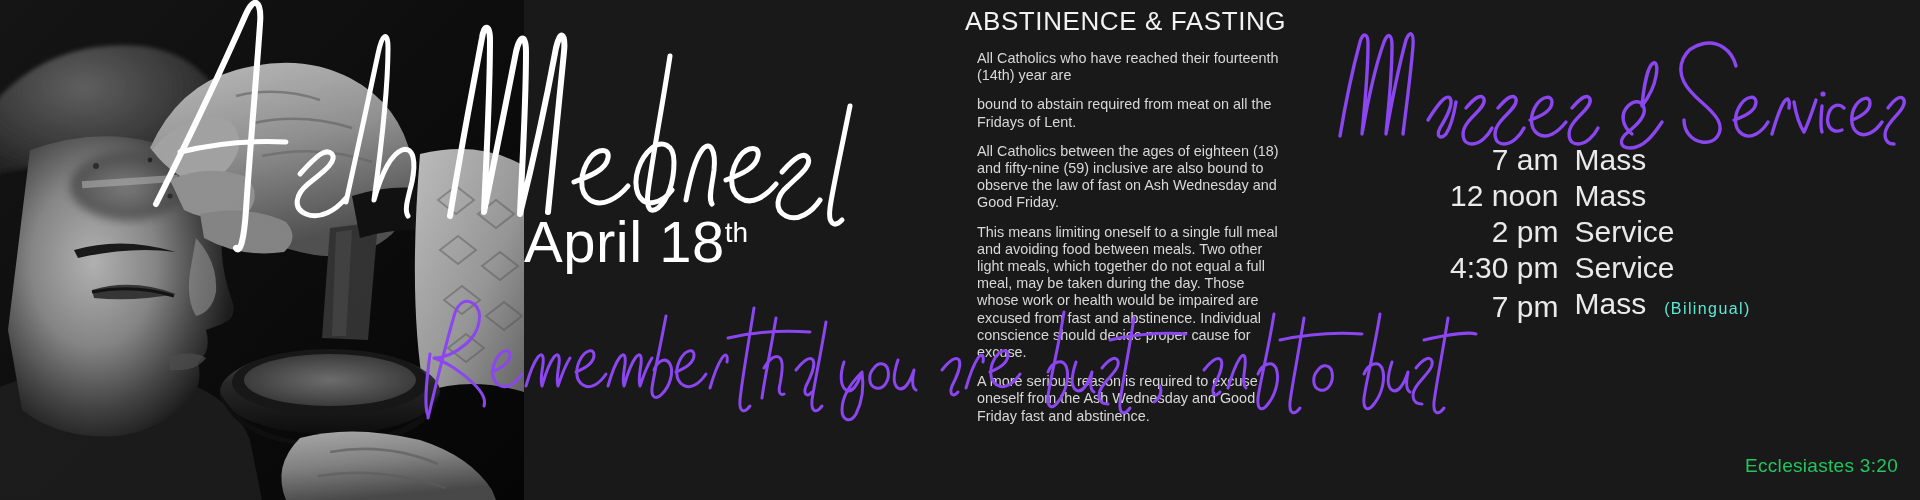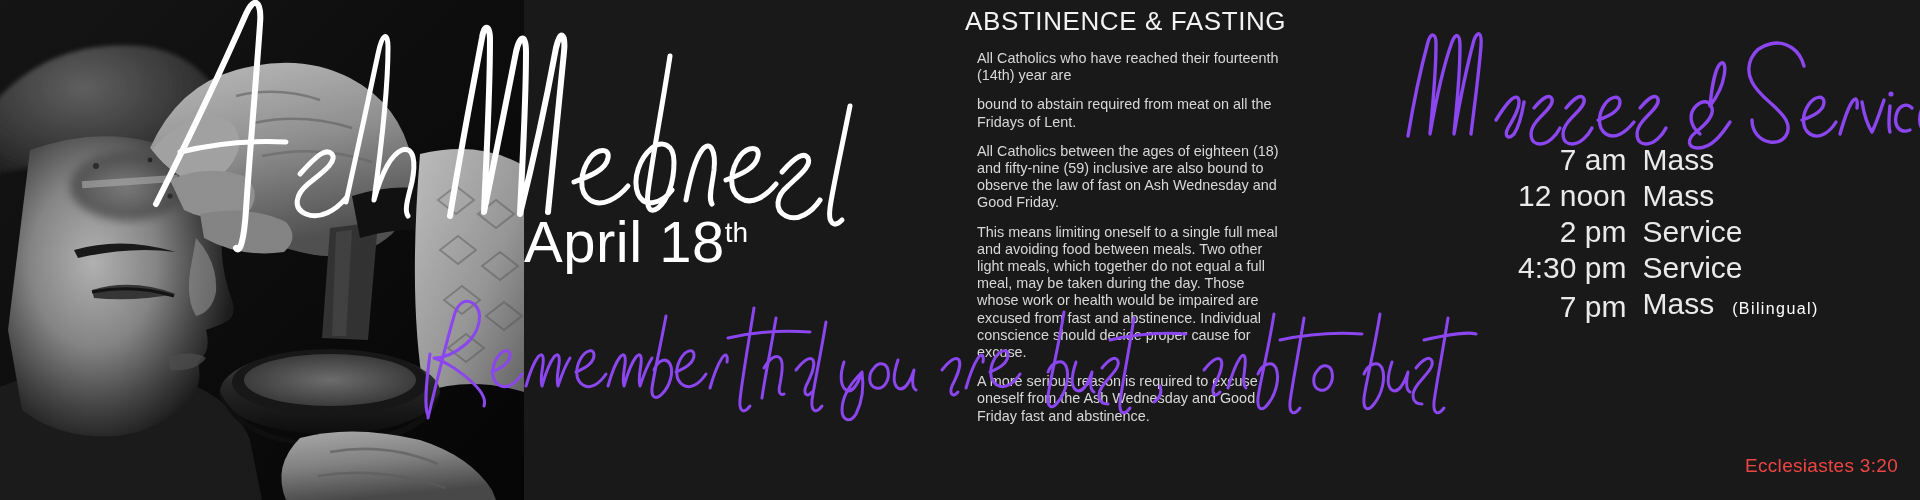--- a/index.html
+++ b/index.html
@@ -74,21 +74,21 @@
     color: #d8d8d8;
     font-size: 14.4px;
     line-height: 17.2px;
     font-weight: 400;
   }
   #center-col .body p { margin: 12px; }
 
   
   #right-col {
     position: absolute;
-    left: 1400px;
+    left: 1332px;
     top: 28px;
     width: 500px;
   }
   .masses-script {
     position: relative;
     width: 500px;
     height: 110px;
     color: #8b46f0;
   }
   .masses-script svg { width: 100%; height: 100%; overflow: visible; }
@@ -107,41 +107,41 @@
     white-space: nowrap;
   }
   table.times td.time {
     text-align: right;
     padding-right: 16px;
   }
   table.times td.label { text-align: left; }
   table.times .note {
     font-size: 16px;
     letter-spacing: 1.4px;
-    color: #ffffff;
+    color: #5eead4;
     margin-left: 18px;
   }
 
   
   #quote {
     position: absolute;
     left: 418px;
     top: 288px;
     width: 1060px;
     height: 135px;
     color: #8b46f0;
     pointer-events: none;
   }
   #quote svg { width: 100%; height: 100%; overflow: visible; }
 
   #citation {
     position: absolute;
     right: 22px;
     top: 455px;
-    color: #ef4444;
+    color: #22c55e;
     font-size: 19px;
     font-weight: 400;
     letter-spacing: 0.3px;
     white-space: nowrap;
   }
 </style>
 </head>
 <body>
 
 <div id="banner">

